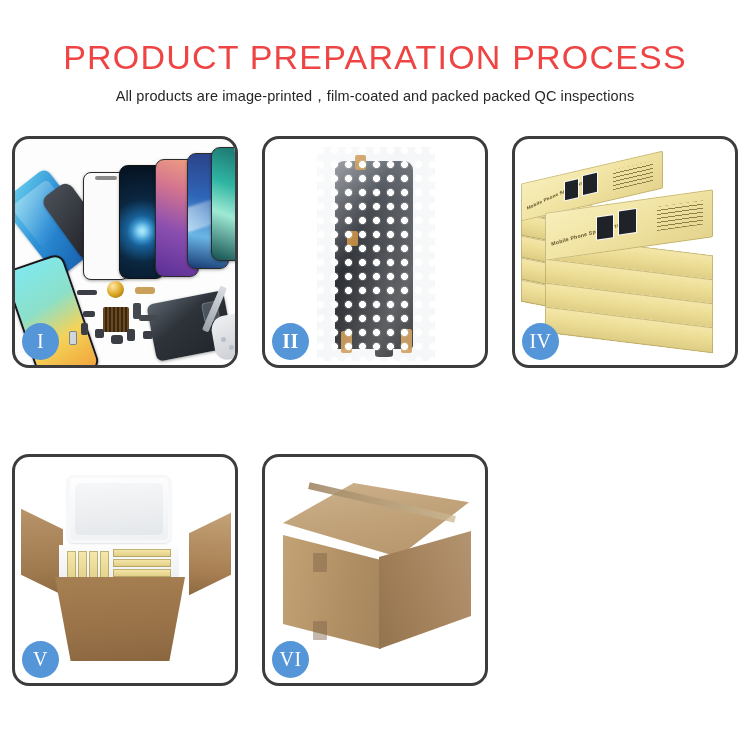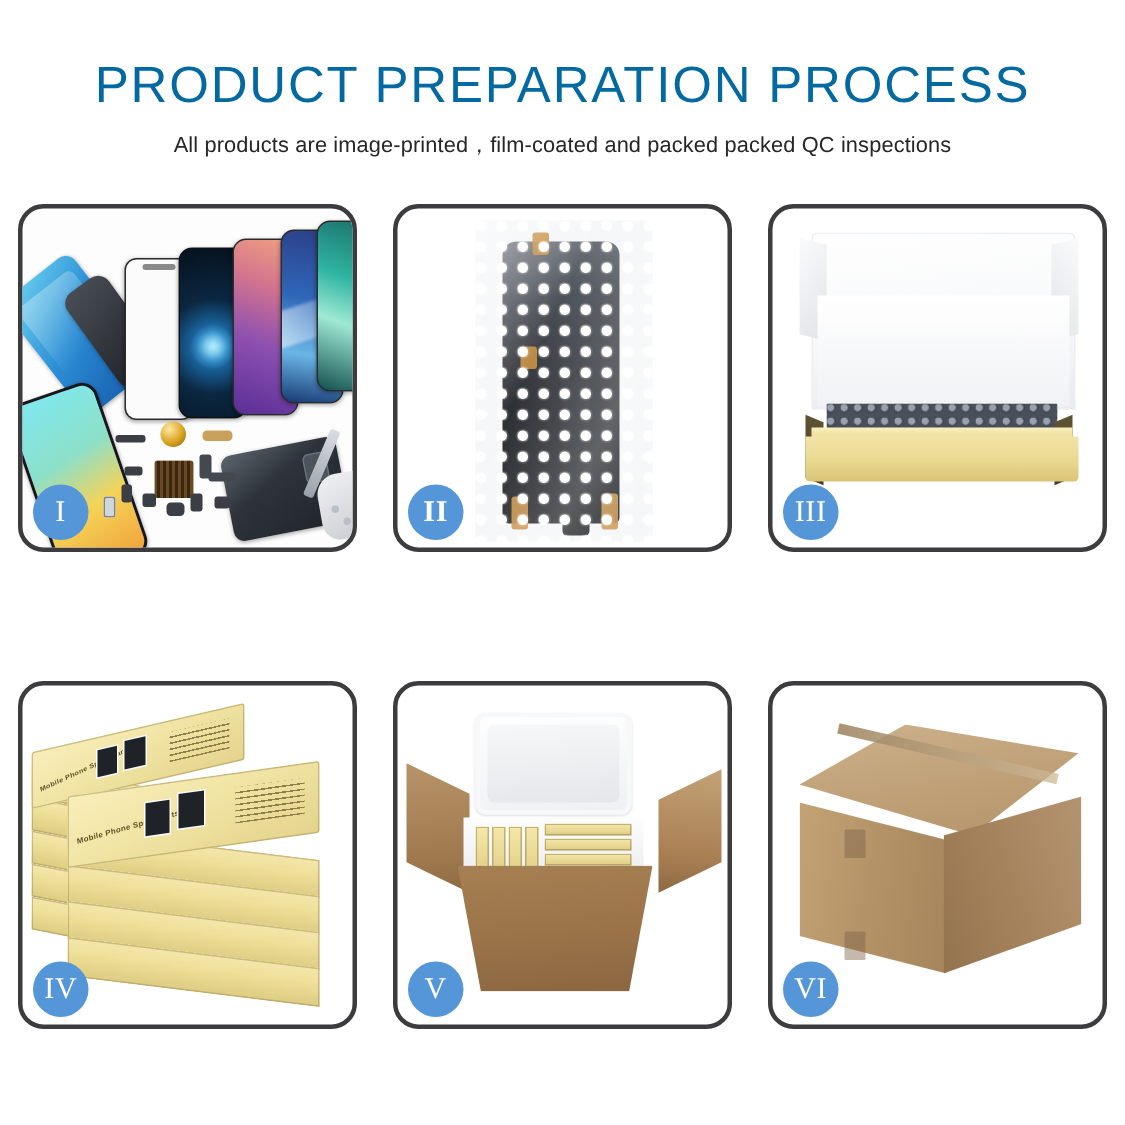--- a/index.html
+++ b/index.html
@@ -24,21 +24,21 @@
 
   
   .header {
     text-align: center;
     padding-top: 40px;
   }
   .title {
     font-size: 34px;
     letter-spacing: 1.2px;
     font-weight: 400;
-    color: #0369a1;
+    color: #ef4444;
     line-height: 1.05;
     white-space: nowrap;
   }
   .subtitle {
     margin-top: 11px;
     font-size: 14.5px;
     font-weight: 400;
     color: #262626;
     letter-spacing: 0.1px;
     white-space: nowrap;
@@ -434,34 +434,20 @@
           <div class="part-tape" style="left:30px;top:84px;"></div>
           <div class="part-tape" style="left:24px;top:184px;height:22px;"></div>
           <div class="part-tape" style="left:84px;top:182px;height:24px;"></div>
           <div class="bubbles"></div>
           <div class="bag-sheen"></div>
         </div>
       </div>
       <div class="badge">II</div>
     </div>
 
-    <div class="panel p3">
-      <div class="stage">
-        <div class="box3-lid"></div>
-        <div class="box3-lid-flapL"></div>
-        <div class="box3-lid-flapR"></div>
-        <div class="box3-foam"></div>
-        <div class="box3-inner"></div>
-        <div class="box3-side-l"></div>
-        <div class="box3-side-r"></div>
-        <div class="box3-rim"></div>
-        <div class="box3-front"></div>
-      </div>
-      <div class="badge">III</div>
-    </div>
 
     <div class="panel p4">
       <div class="stage">
 
         <div class="stackbox" style="left:6px;top:62px;width:96px;height:22px;transform:skewY(11deg);"></div>
         <div class="stackbox" style="left:6px;top:84px;width:96px;height:22px;transform:skewY(11deg);"></div>
         <div class="stackbox" style="left:6px;top:106px;width:96px;height:22px;transform:skewY(11deg);"></div>
         <div class="stackbox" style="left:6px;top:128px;width:96px;height:22px;transform:skewY(11deg);"></div>
         <div class="stackbox" style="left:6px;top:150px;width:96px;height:22px;transform:skewY(11deg);"></div>
 

